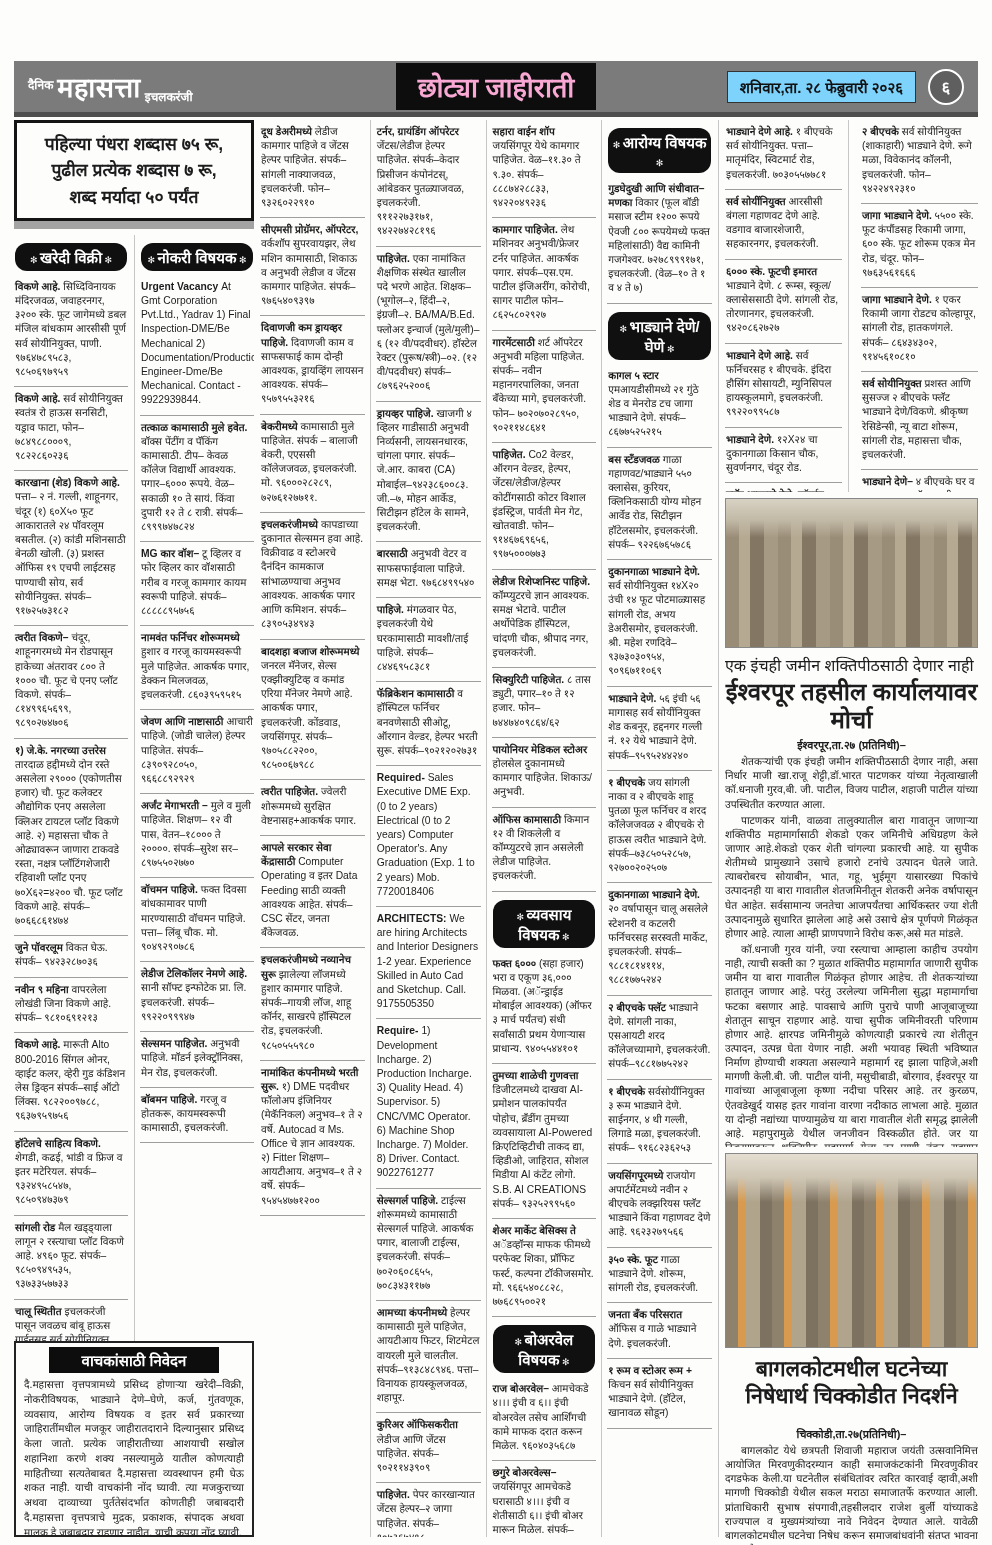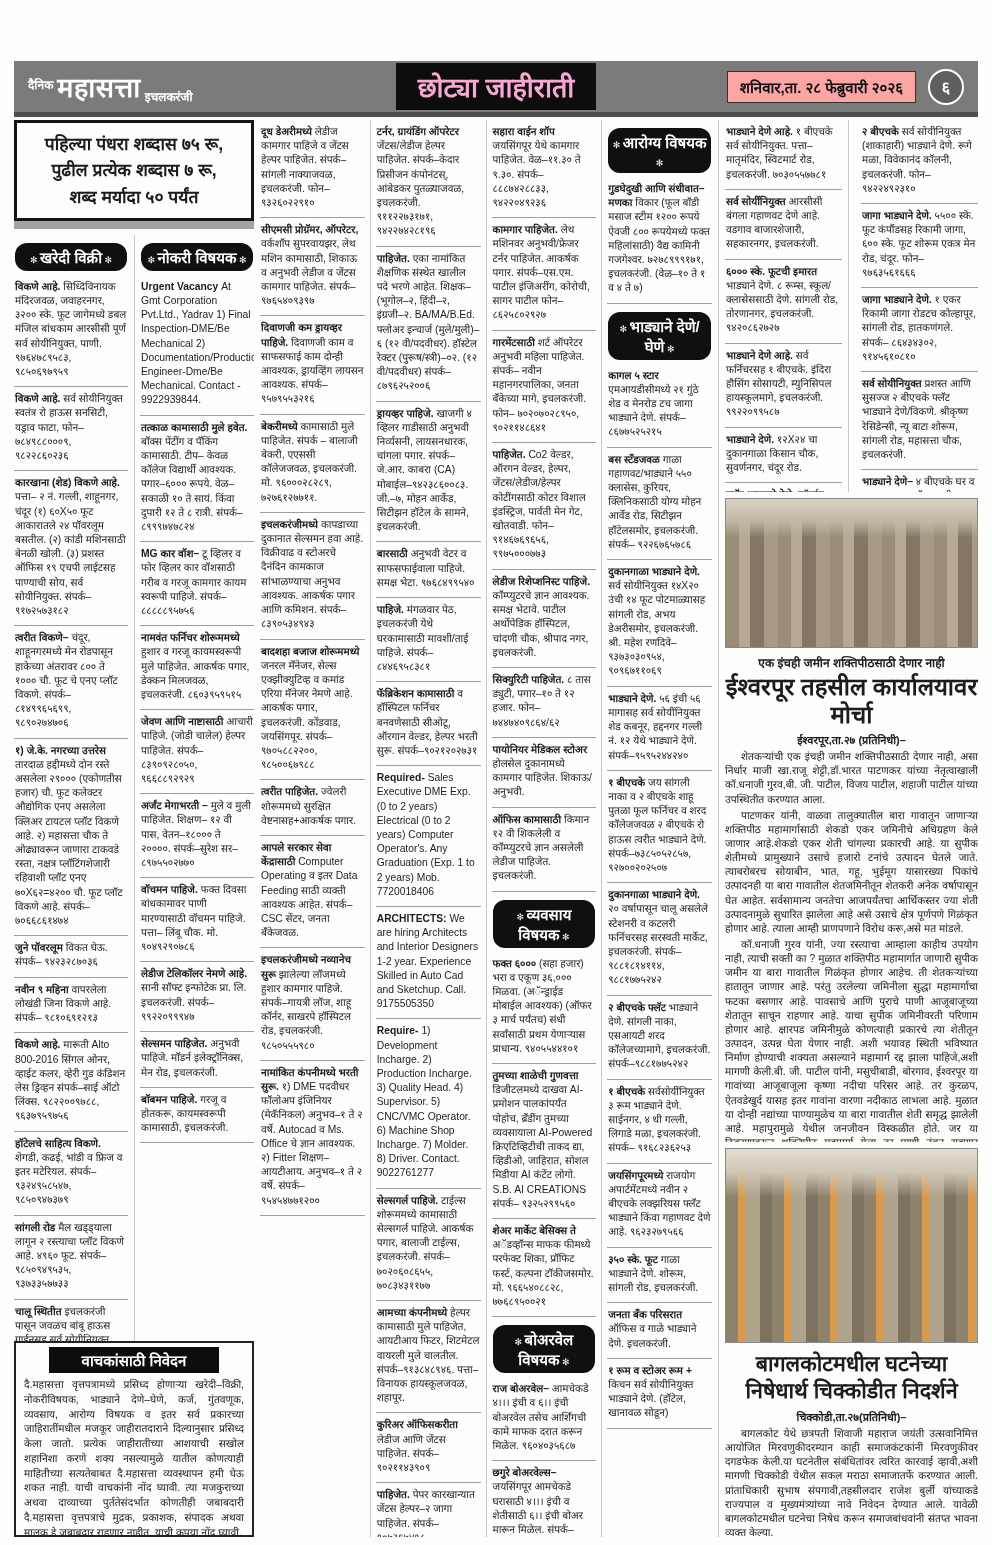--- a/index.html
+++ b/index.html
@@ -7,21 +7,21 @@
         font-family:"Liberation Sans","DejaVu Sans",sans-serif;color:#1c1c1c;}
   
   .masthead{position:absolute;top:61px;left:14px;right:14px;height:56px;background:#7b7b7b;
             border-bottom:5px solid #4e4e4e;display:flex;align-items:center;padding:0 14px;box-sizing:border-box;}
   .brand{color:#fff;display:flex;align-items:baseline;gap:4px;width:300px;}
   .brand .daily{font-size:12px;font-weight:bold;position:relative;top:-8px;}
   .brand .title{font-size:27px;font-weight:bold;letter-spacing:.5px;}
   .brand .city{font-size:12px;font-weight:bold;position:relative;top:4px;text-align:right;}
   .page-title-box{background:#0d0d0d;color:#f9a8d4;font-size:27px;font-weight:bold;padding:5px 22px;margin:0 auto;white-space:nowrap;}
   .mast-right{display:flex;align-items:center;gap:12px;width:300px;justify-content:flex-end;}
-  .date-box{background:#fca5a5;color:#111;font-weight:bold;font-size:15px;padding:5px 12px;border:1px solid #333;white-space:nowrap;margin-left:20px;}
+  .date-box{background:#7dd3fc;color:#111;font-weight:bold;font-size:15px;padding:5px 12px;border:1px solid #333;white-space:nowrap;margin-left:20px;}
   .page-num-circle{width:32px;height:32px;border-radius:50%;background:#5f5f5f;border:2px solid #fff;
                    color:#fff;font-weight:bold;font-size:16px;display:flex;align-items:center;justify-content:center;}
   
   .content{position:absolute;top:120px;left:14px;right:14px;bottom:8px;display:flex;gap:6px;}
   .groupA{width:240px;display:flex;flex-direction:column;flex:none;}
   .pricing-box{border:3px solid #141414;box-shadow:0 8px 0 #a3a3a3;padding:8px 4px;margin-bottom:14px;
                text-align:center;font-size:17.5px;font-weight:bold;line-height:1.5;}
   .groupA-cols{display:flex;gap:6px;flex:1;overflow:hidden;}
   .groupA-cols .col{flex:1;overflow:hidden;}
   .groupA-cols .col + .col{border-left:1px solid #c6c6c6;padding-left:5px;}
@@ -48,23 +48,23 @@
   .photo{width:100%;border:1px solid #888;box-sizing:border-box;}
   .photo1{height:150px;background:
       linear-gradient(180deg,#d8d2c4 0%,#c2baa7 14%,rgba(0,0,0,0) 26%),
       repeating-linear-gradient(90deg,#9a8d78 0 13px,#b5a992 13px 24px,#837663 24px 38px,#a79a84 38px 52px),
       linear-gradient(180deg,#c9c1ae 0%,#6e6554 100%);}
   .photo2{height:195px;background:
       linear-gradient(180deg,#e4ded2 0%,#cfc6b4 12%,rgba(0,0,0,0) 25%),
       repeating-linear-gradient(90deg,#8f826d 0 12px,#d79a4e 12px 20px,#b0a48d 20px 34px,#7d7160 34px 46px),
       linear-gradient(180deg,#c6bdaa 0%,#5f5746 100%);}
   .article{margin-top:6px;}
-  .kicker{text-align:center;font-weight:bold;font-size:12px;margin:6px 0 2px;}
+  .kicker{font-weight:normal;font-size:16px;margin:6px 0 2px;}
   .headline1{text-align:center;font-weight:bold;font-size:24px;line-height:1.15;margin:0 0 4px;}
-  .headline2{text-align:center;font-weight:bold;font-size:21.5px;line-height:1.25;margin:8px 0 4px;}
+  .headline2{text-align:center;font-weight:bold;font-size:21.5px;line-height:1.25;margin:8px 0 16px;}
   .dateline{text-align:center;font-weight:bold;font-size:11px;margin-bottom:3px;}
   .article-body{font-size:10.4px;line-height:1.36;text-align:justify;overflow:hidden;}
   .article-body p{margin:0 0 2px;text-indent:16px;}
   .art1-body{height:392px;}
   .art2-body{height:206px;}
 </style>
 </head>
 <body>
 
 <div class="page">

